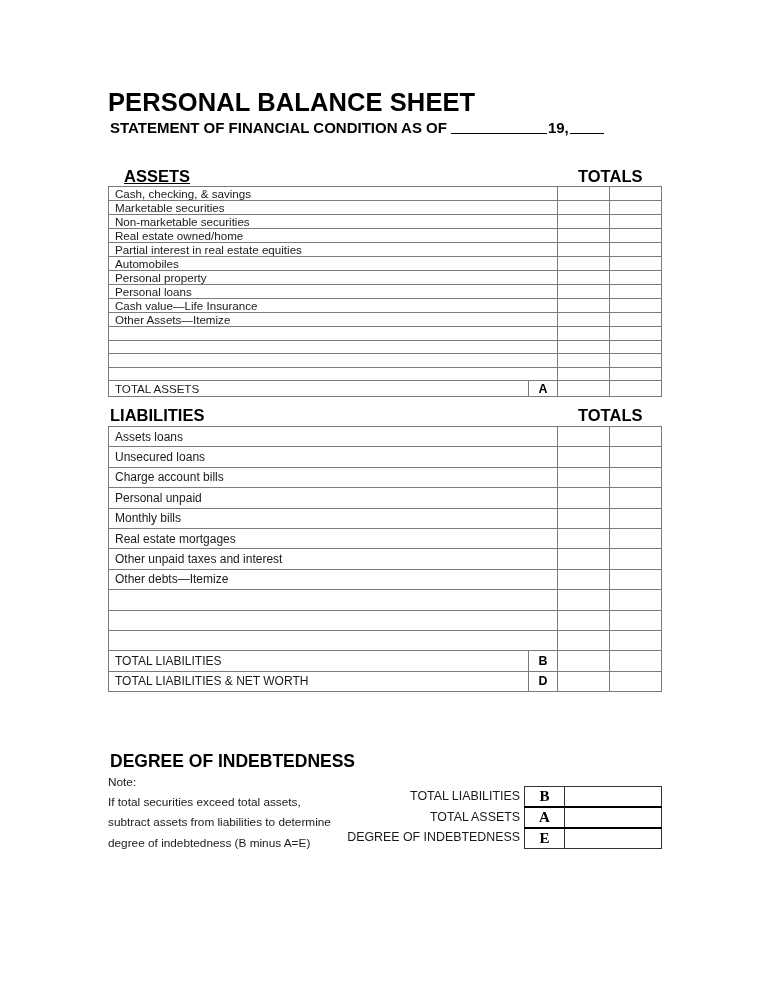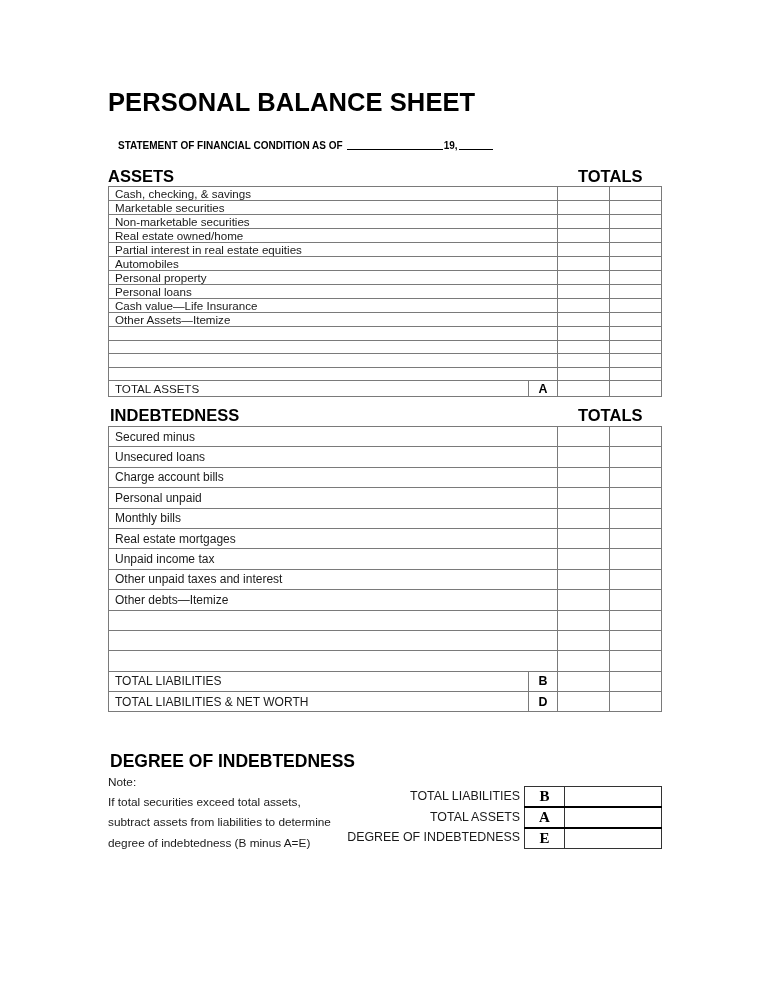--- a/index.html
+++ b/index.html
@@ -30,25 +30,24 @@
     left: 108px;
     top: 88px;
     font-size: 25.5px;
     font-weight: bold;
     letter-spacing: 0.1px;
     white-space: nowrap;
   }
   .doc-subtitle {
     position: absolute;
     left: 110px;
-    top: 140px;
-    font-size: 10px;
+    top: 119px;
+    font-size: 15px;
     font-weight: bold;
     white-space: nowrap;
-    margin-left: 8px;
   }
   .doc-subtitle .rule-long {
     display: inline-block;
     width: 96px;
     border-bottom: 1.6px solid #000;
     margin: 0 1px -1px 4px;
   }
   .doc-subtitle .rule-short {
     display: inline-block;
     width: 34px;
@@ -56,21 +55,21 @@
     margin: 0 0 -1px 1px;
   }
 
   
   .sec-head {
     position: absolute;
     font-size: 16.5px;
     font-weight: bold;
     white-space: nowrap;
   }
-  .sec-head.assets  { left: 108px; top: 167px; }
+  .sec-head.assets  { left: 124px; top: 167px; text-decoration: underline; }
   .sec-head.liab    { left: 110px; top: 406px; }
   .sec-head.totals1 { left: 578px; top: 167px; }
   .sec-head.totals2 { left: 578px; top: 406px; }
   .sec-head.degree  { left: 110px; top: 751px; font-size: 17.5px; }
 
   
   .ledger {
     position: absolute;
     border-collapse: collapse;
     table-layout: fixed;
@@ -259,33 +258,33 @@
         </tr>
       <tr class="total-row">
         <td class="desc">TOTAL ASSETS</td>
         <td class="letter">A</td>
         <td class="val"></td>
         <td class="val"></td>
       </tr>
     </tbody>
   </table>
 
-  <div class="sec-head liab">INDEBTEDNESS</div>
+  <div class="sec-head liab">LIABILITIES</div>
   <div class="sec-head totals2">TOTALS</div>
 
   <table class="ledger" id="liab-table">
     <colgroup>
       <col style="width:420px">
         <col style="width:29px">
         <col style="width:52px">
         <col style="width:52px">
     </colgroup>
     <tbody>
       <tr>
-          <td class="desc" colspan="2">Secured minus</td>
+          <td class="desc" colspan="2">Assets loans</td>
           <td class="val"></td>
           <td class="val"></td>
         </tr>
       <tr>
           <td class="desc" colspan="2">Unsecured loans</td>
           <td class="val"></td>
           <td class="val"></td>
         </tr>
       <tr>
           <td class="desc" colspan="2">Charge account bills</td>
@@ -297,25 +296,20 @@
           <td class="val"></td>
           <td class="val"></td>
         </tr>
       <tr>
           <td class="desc" colspan="2">Monthly bills</td>
           <td class="val"></td>
           <td class="val"></td>
         </tr>
       <tr>
           <td class="desc" colspan="2">Real estate mortgages</td>
-          <td class="val"></td>
-          <td class="val"></td>
-        </tr>
-      <tr>
-          <td class="desc" colspan="2">Unpaid income tax</td>
           <td class="val"></td>
           <td class="val"></td>
         </tr>
       <tr>
           <td class="desc" colspan="2">Other unpaid taxes and interest</td>
           <td class="val"></td>
           <td class="val"></td>
         </tr>
       <tr>
           <td class="desc" colspan="2">Other debts—Itemize</td>

